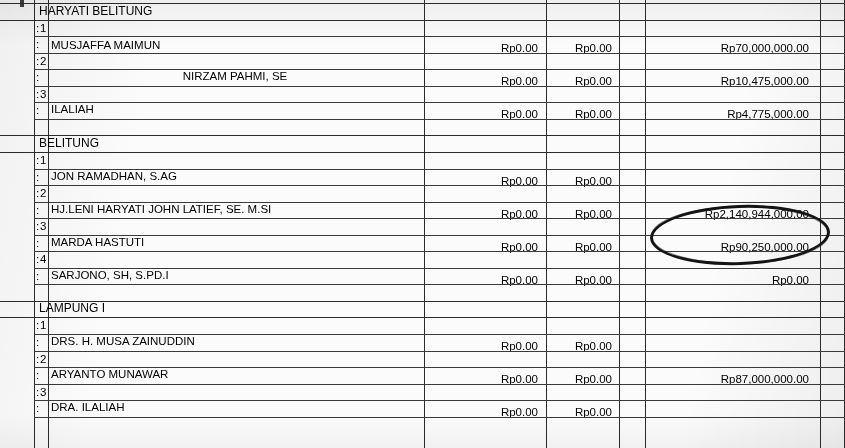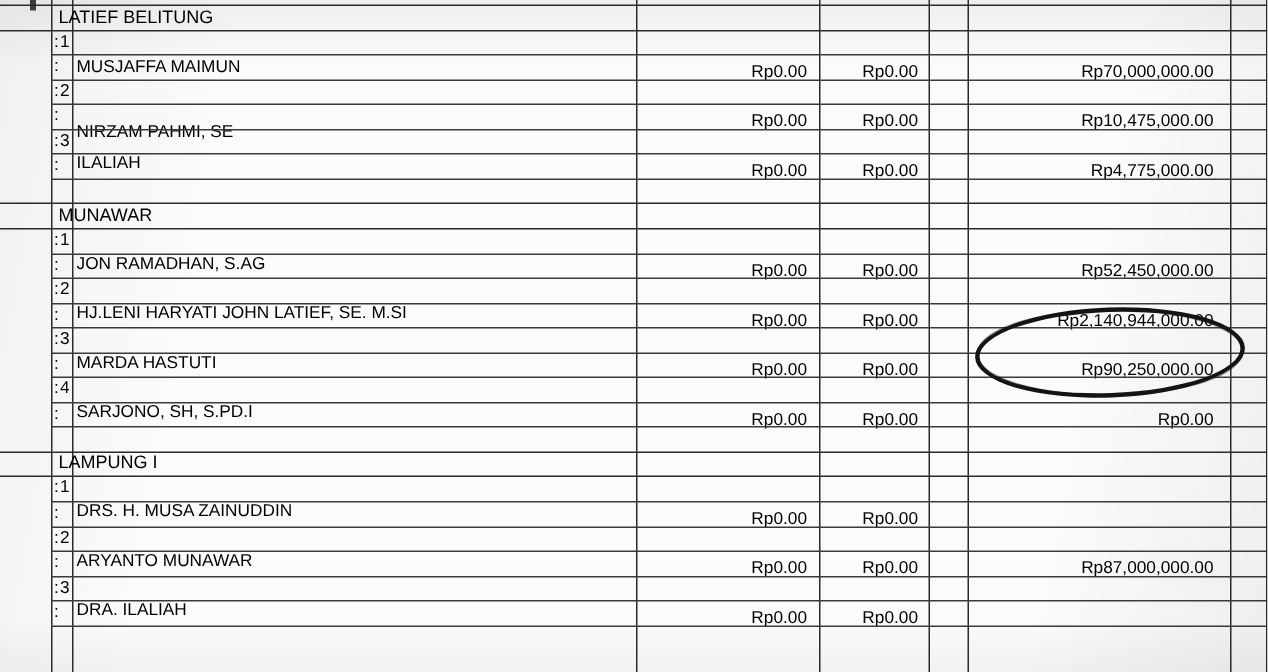--- a/index.html
+++ b/index.html
@@ -162,21 +162,21 @@
     <div class="vline" style="left:546px;"></div>
     <div class="vline" style="left:619px;"></div>
     <div class="vline" style="left:645px;"></div>
     <div class="vline" style="left:820px;"></div>
     <div class="vline" style="left:844px;"></div>
   </div>
 
   <div id="rows-layer">
       <div class="hline" style="top: 3px;"></div>
       <div class="row" style="top: 3px; height: 16.55px;">
-        <div class="cell region" style="top: 1px;">LATIEF BELITUNG</div>
+        <div class="cell region" style="top: 1px;">HARYATI BELITUNG</div>
       </div>
       <div class="hline" style="top: 19.55px;"></div>
       <div class="row" style="top: 19.55px; height: 16.55px;">
         <div class="cell colon" style="top: 1px;">:</div>
         <div class="cell num" style="top: 1px;">1</div>
       </div>
       <div class="hline inner" style="top: 36.1px;"></div>
       <div class="row" style="top: 36.1px; height: 16.55px;">
         <div class="cell colon" style="top: 1px;">:</div>
         <div class="cell name" style="top: 2px;">MUSJAFFA MAIMUN</div>
@@ -185,21 +185,21 @@
         <div class="cell c4" style="top: 5px;">Rp70,000,000.00</div>
       </div>
       <div class="hline inner" style="top: 52.65px;"></div>
       <div class="row" style="top: 52.65px; height: 16.55px;">
         <div class="cell colon" style="top: 1px;">:</div>
         <div class="cell num" style="top: 1px;">2</div>
       </div>
       <div class="hline inner" style="top: 69.2px;"></div>
       <div class="row" style="top: 69.2px; height: 16.55px;">
         <div class="cell colon" style="top: 1px;">:</div>
-        <div class="cell name" style="top: 12px;">NIRZAM PAHMI, SE</div>
+        <div class="cell name" style="top: 0px; text-align: center;">NIRZAM PAHMI, SE</div>
         <div class="cell c1" style="top: 5px;">Rp0.00</div>
         <div class="cell c2" style="top: 5px;">Rp0.00</div>
         <div class="cell c4" style="top: 5px;">Rp10,475,000.00</div>
       </div>
       <div class="hline inner" style="top: 85.75px;"></div>
       <div class="row" style="top: 85.75px; height: 16.55px;">
         <div class="cell colon" style="top: 1px;">:</div>
         <div class="cell num" style="top: 1px;">3</div>
       </div>
       <div class="hline inner" style="top: 102.3px;"></div>
@@ -207,34 +207,33 @@
         <div class="cell colon" style="top: 1px;">:</div>
         <div class="cell name" style="top: 0px;">ILALIAH</div>
         <div class="cell c1" style="top: 5px;">Rp0.00</div>
         <div class="cell c2" style="top: 5px;">Rp0.00</div>
         <div class="cell c4" style="top: 5px;">Rp4,775,000.00</div>
       </div>
       <div class="hline inner" style="top: 118.85px;"></div>
       <div class="row" style="top: 118.85px; height: 16.55px;"></div>
       <div class="hline" style="top: 135.4px;"></div>
       <div class="row" style="top: 135.4px; height: 16.55px;">
-        <div class="cell region" style="top: 1px;">MUNAWAR</div>
+        <div class="cell region" style="top: 1px;">BELITUNG</div>
       </div>
       <div class="hline" style="top: 151.95px;"></div>
       <div class="row" style="top: 151.95px; height: 16.55px;">
         <div class="cell colon" style="top: 1px;">:</div>
         <div class="cell num" style="top: 1px;">1</div>
       </div>
       <div class="hline inner" style="top: 168.5px;"></div>
       <div class="row" style="top: 168.5px; height: 16.55px;">
         <div class="cell colon" style="top: 1px;">:</div>
         <div class="cell name" style="top: 0px;">JON RAMADHAN, S.AG</div>
         <div class="cell c1" style="top: 5px;">Rp0.00</div>
         <div class="cell c2" style="top: 5px;">Rp0.00</div>
-        <div class="cell c4" style="top: 5px;">Rp52,450,000.00</div>
       </div>
       <div class="hline inner" style="top: 185.05px;"></div>
       <div class="row" style="top: 185.05px; height: 16.55px;">
         <div class="cell colon" style="top: 1px;">:</div>
         <div class="cell num" style="top: 1px;">2</div>
       </div>
       <div class="hline inner" style="top: 201.6px;"></div>
       <div class="row" style="top: 201.6px; height: 16.55px;">
         <div class="cell colon" style="top: 1px;">:</div>
         <div class="cell name" style="top: 0px;">HJ.LENI HARYATI JOHN LATIEF, SE. M.SI</div>

